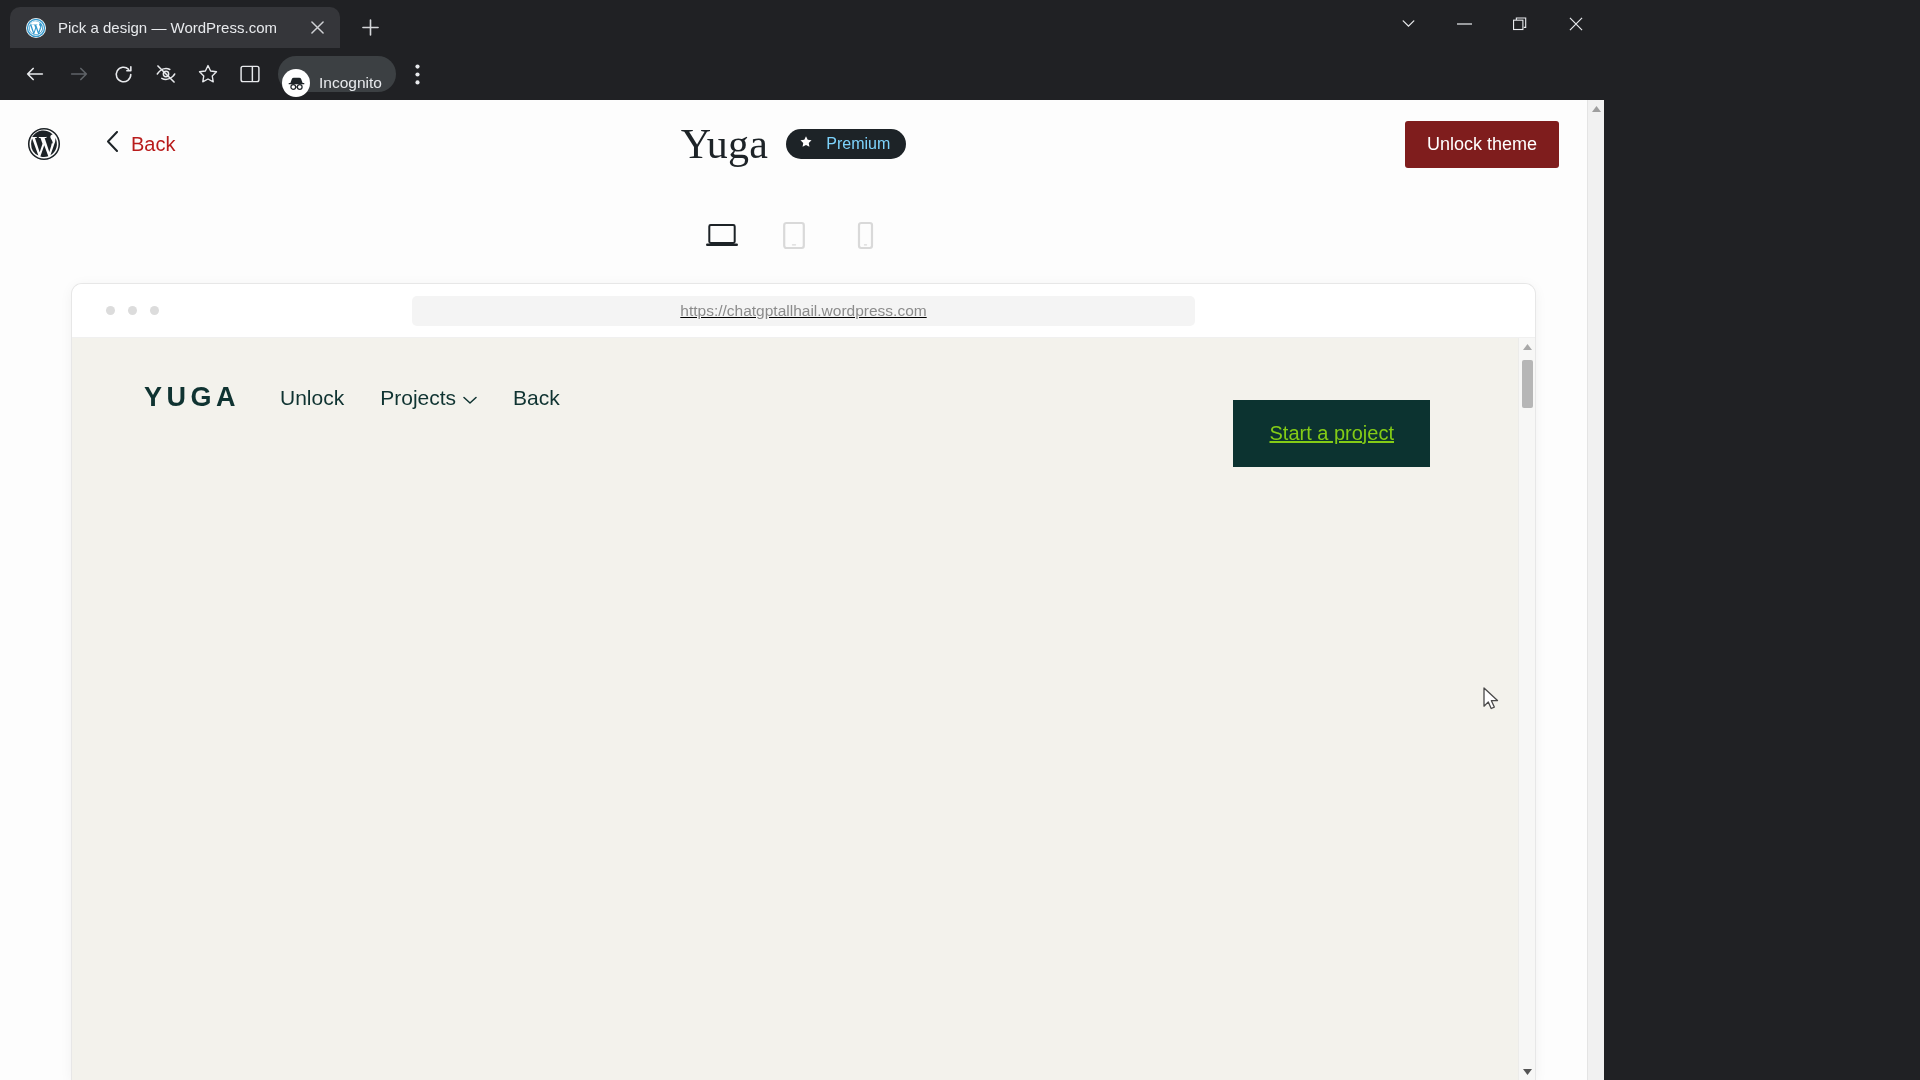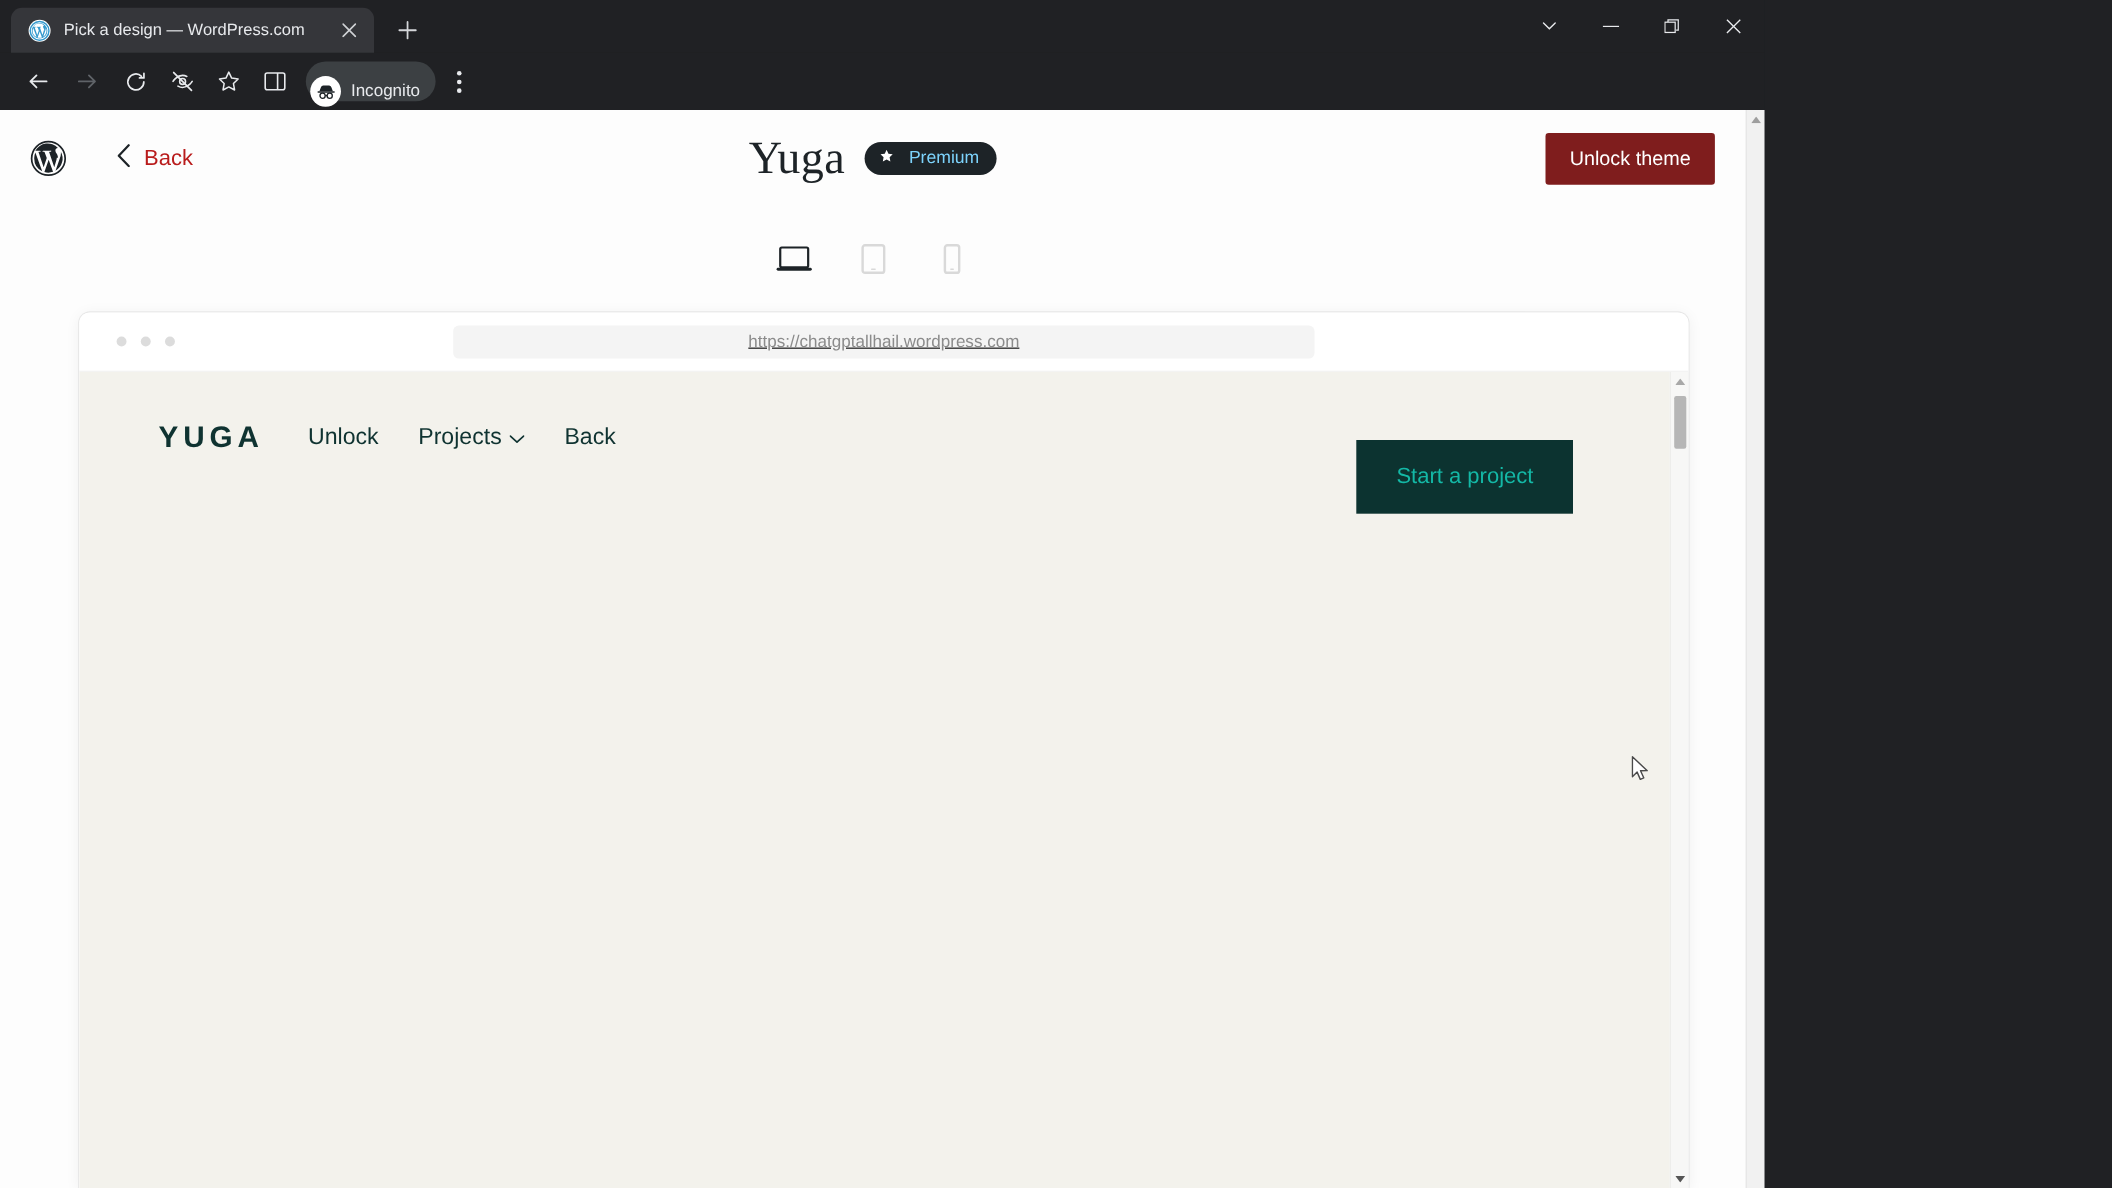--- a/index.html
+++ b/index.html
@@ -164,23 +164,24 @@
   }
   .site-logo {
     font-size: 27px; letter-spacing: 4.5px; font-weight: 700; color: #0f3331;
   }
   .site-links { display: flex; align-items: center; gap: 36px; margin-left: 40px; }
   .site-link {
     font-size: 21px; color: #0f3331; display: flex; align-items: center; gap: 7px;
   }
   .cta {
     position: absolute; right: 88px; top: 62px;
-    background: #0c3330; color: #14b8a6; font-size: 20px;
+    background: #0c3330; color: #84cc16; font-size: 20px;
     padding: 22px 36px; border: none; cursor: pointer;
     font-family: "Liberation Sans", sans-serif;
+    text-decoration: underline;
   }
   .hero {
     padding: 118px 60px 0 72px;
     font-size: 78px; line-height: 1.04; color: #0f3331;
     letter-spacing: -1px; font-weight: 400;
   }
 
   
   .inner-sb {
     width: 17px; background: #f7f7f6; border-left: 1px solid #ececea;

